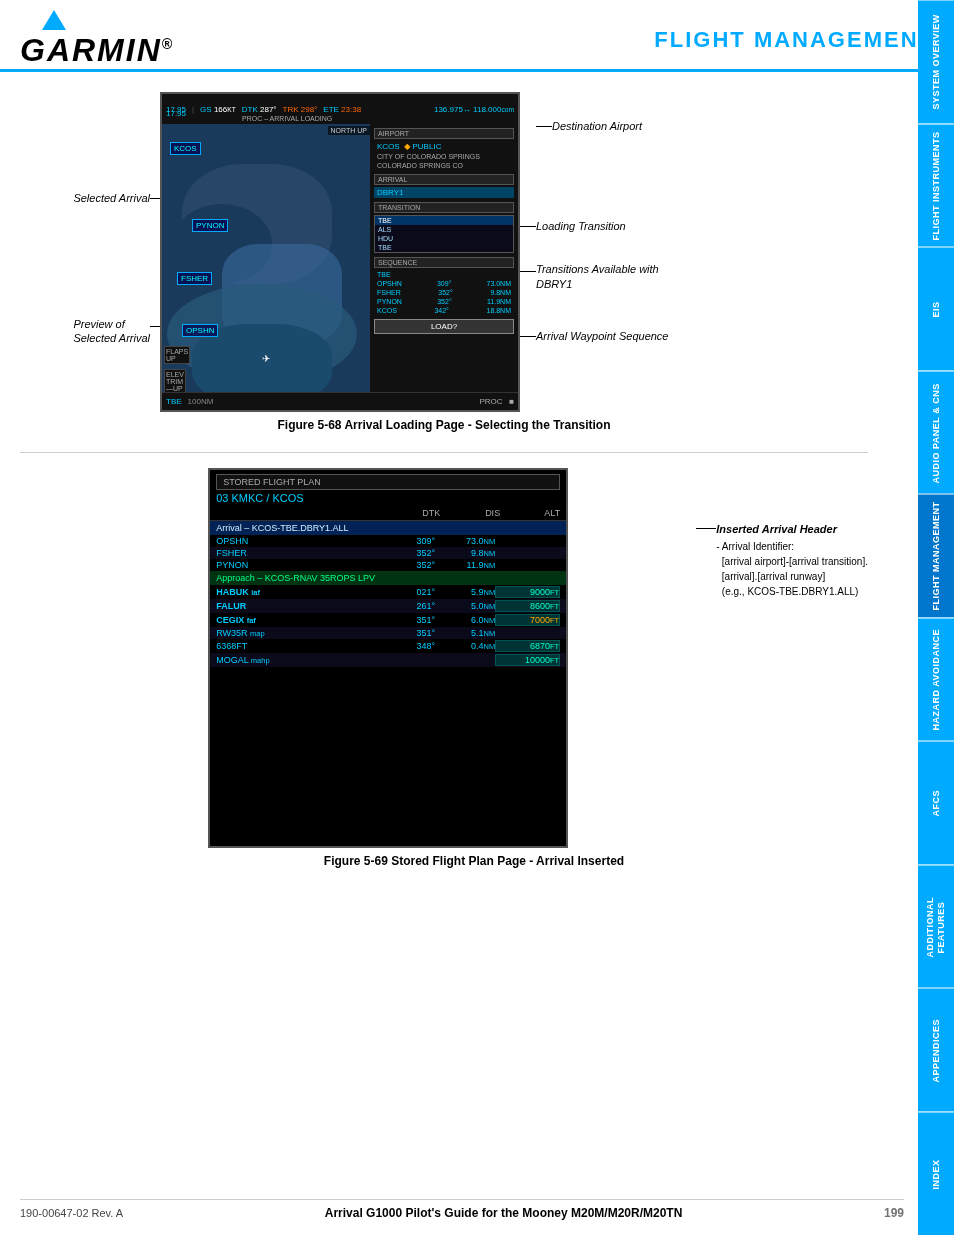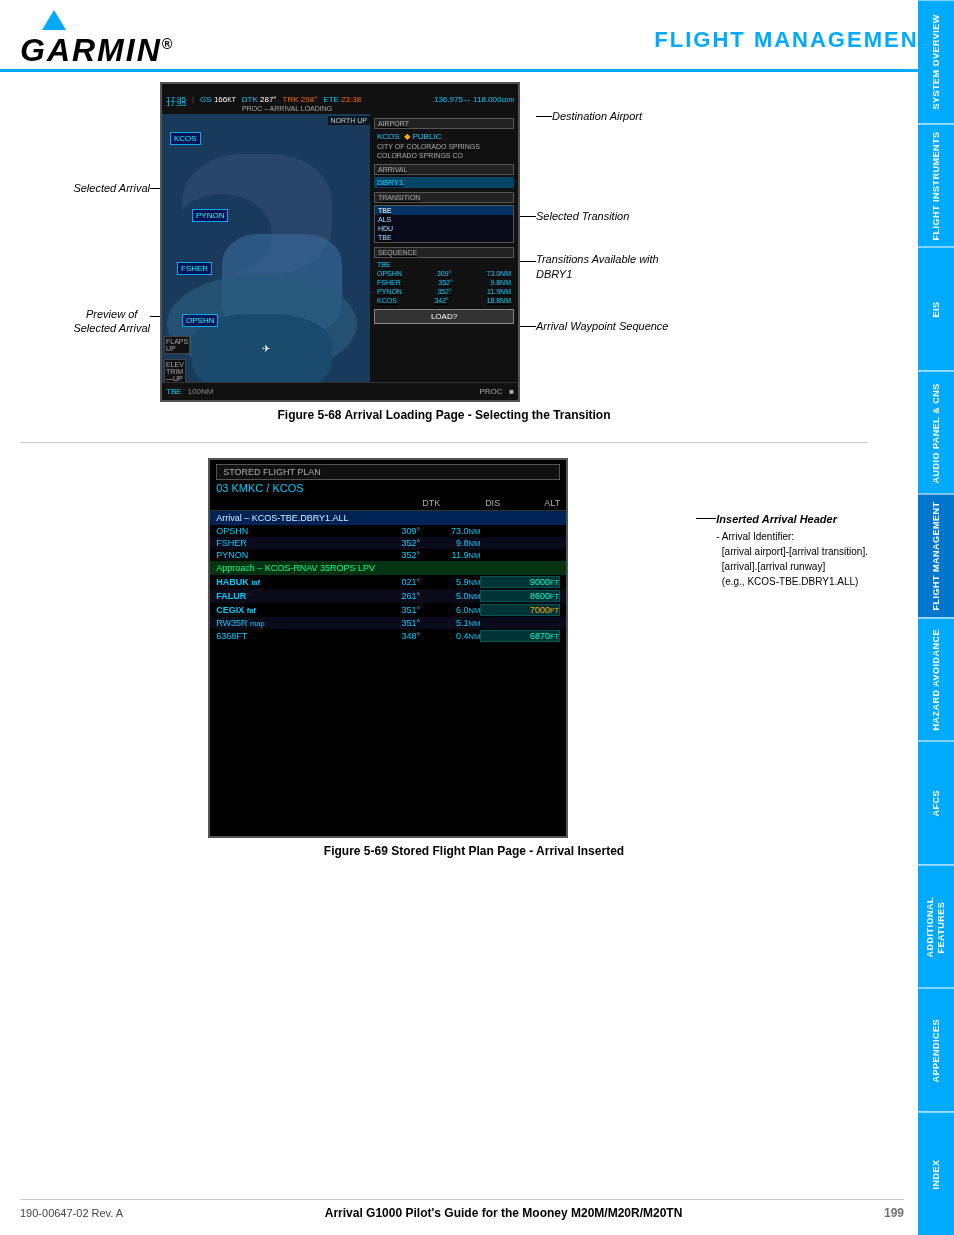--- a/index.html
+++ b/index.html
@@ -12,20 +12,21 @@
       position: relative;
     }
 
     
     .header {
       display: flex;
       align-items: center;
       justify-content: space-between;
       padding: 10px 20px 0 20px;
       border-bottom: 3px solid #00aaff;
+      margin-bottom: 10px;
     }
     .garmin-logo {
       display: flex;
       flex-direction: column;
       align-items: flex-start;
     }
     .garmin-triangle {
       width: 0;
       height: 0;
       border-left: 12px solid transparent;
@@ -141,21 +142,20 @@
       position: absolute;
       right: 0;
       top: 30px;
       width: 148px;
       height: 290px;
       background: #111;
       padding: 4px;
     }
     .panel-section {
       margin-bottom: 4px;
-      text-decoration: underline;
     }
     .panel-section-header {
       color: #aaa;
       font-size: 7px;
       border: 1px solid #555;
       padding: 1px 3px;
       margin-bottom: 2px;
       background: #222;
     }
     .panel-item {
@@ -287,21 +287,21 @@
     .fp-waypoint.bold { font-weight: bold; }
     .fp-val {
       color: #00ccff;
       font-size: 9px;
       width: 60px;
       text-align: right;
     }
     .fp-alt {
       color: #ffaa00;
       font-size: 9px;
-      width: 80px;
+      width: 65px;
       text-align: right;
     }
     .fp-approach-header {
       background: #003311;
       color: #00ff88;
       font-size: 9px;
       padding: 2px 6px;
     }
 
     
@@ -419,21 +419,21 @@
 <div class="main-content">
 
   <div class="figure-container">
     <div class="figure-wrap" style="margin-left: 140px; position: relative;">
 
       <div style="position:absolute; left:-140px; top:0; width:130px;">
         <div style="position:absolute; top:100px; right:0; text-align:right; font-size:11px; font-style:italic;">
           <span>Selected Arrival</span>
           <div style="position:absolute; right:-12px; top:50%; width:12px; height:1px; background:#000;"></div>
         </div>
-        <div style="position:absolute; top:225px; right:0; text-align:center; font-size:11px; font-style:italic; line-height:1.3;">
+        <div style="position:absolute; top:225px; right:0; text-align:left; font-size:11px; font-style:italic; line-height:1.3;">
           Preview of<br>Selected Arrival
           <div style="position:absolute; right:-12px; top:30%; width:12px; height:1px; background:#000;"></div>
         </div>
       </div>
 
       <div class="avionics-screen">
 
         <div class="top-screen-bar">
           <span class="tsb-item">17.95</span>
           <span class="tsb-item" style="display:block; position:absolute; top:15px; left:4px; font-size:8px; color:#00ccff;">17.95</span>
@@ -536,21 +536,21 @@
         </div>
       </div>
 
       <div style="margin-left:16px; position:relative; width:230px;">
         <div style="position:absolute; top:28px; left:16px; font-size:11px; font-style:italic;">
           <div style="position:absolute; left:-16px; top:50%; width:16px; height:1px; background:#000;"></div>
           <span>Destination Airport</span>
         </div>
         <div style="position:absolute; top:128px; left:0; font-size:11px; font-style:italic;">
           <div style="position:absolute; left:-16px; top:50%; width:16px; height:1px; background:#000;"></div>
-          <span>Selected Transition</span>
+          <span>Loading Transition</span>
         </div>
         <div style="position:absolute; top:170px; left:0; font-size:11px; font-style:italic; line-height:1.4;">
           <div style="position:absolute; left:-16px; top:30%; width:16px; height:1px; background:#000;"></div>
           Transitions Available with<br>DBRY1
         </div>
         <div style="position:absolute; top:238px; left:0; font-size:11px; font-style:italic;">
           <div style="position:absolute; left:-16px; top:50%; width:16px; height:1px; background:#000;"></div>
           Arrival Waypoint Sequence
         </div>
       </div>
@@ -619,20 +619,26 @@
           <div class="fp-waypoint">RW35R <small>map</small></div>
           <div class="fp-val">351°</div>
           <div class="fp-val">5.1<small>NM</small></div>
           <div class="fp-alt"></div>
         </div>
         <div class="fp-row">
           <div class="fp-waypoint">6368FT</div>
           <div class="fp-val">348°</div>
           <div class="fp-val">0.4<small>NM</small></div>
           <div class="fp-alt" style="background:#003333; color:#00ffcc; border:1px solid #005555;">6870<small>FT</small></div>
+        </div>
+        <div class="fp-row">
+          <div class="fp-waypoint">MOGAL <small>mahp</small></div>
+          <div class="fp-val"></div>
+          <div class="fp-val"></div>
+          <div class="fp-alt" style="background:#003333; color:#00ffcc; border:1px solid #005555;">10000<small>FT</small></div>
         </div>
 
         <div style="height:50px;"></div>
       </div>
 
       <div style="margin-left:20px; position:relative; top:55px; font-size:11px; font-style:italic;">
         <div style="position:absolute; left:-20px; top:5px; width:20px; height:1px; background:#000;"></div>
         <div style="font-weight:bold; font-style:italic;">Inserted Arrival Header</div>
         <div style="font-style:normal; font-size:10px; margin-top:4px; line-height:1.5;">
           - Arrival Identifier:<br>

